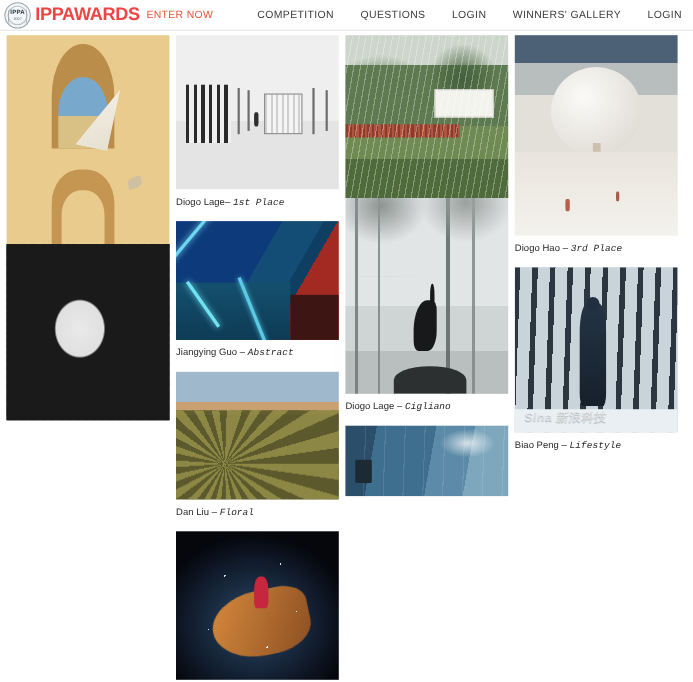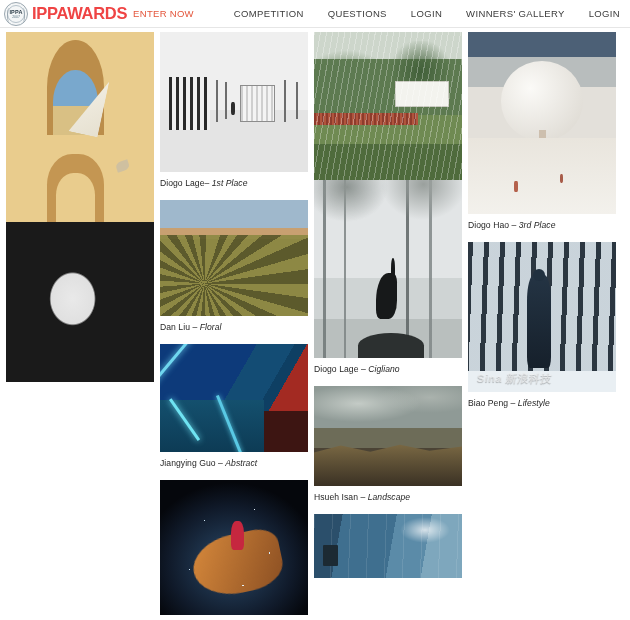--- a/index.html
+++ b/index.html
@@ -108,21 +108,21 @@
     overflow: hidden;
     background: #cfcfcf;
   }
   .caption {
     font-size: 8.6px;
     color: #262626;
     padding: 6px 0 12px 0;
     white-space: nowrap;
     letter-spacing: .05px;
   }
-  .caption .cat { font-style: italic; }
+  .caption .cat { font-style: italic; font-family: Liberation Mono, monospace; }
 
   
   .ph-beach {
     height: 182px;
     background:
       radial-gradient(ellipse 70% 40% at 50% 12%, #e9ecee 0%, #dfe3e5 55%, #d5dadd 100%),
       linear-gradient(#dfe4e6 0 48%, #cfd6d7 48% 52%, #e9e5dd 52% 100%);
   }
   .ph-beach .sky { position:absolute; inset:0 0 48% 0;
     background: linear-gradient(#e8ebec, #dde2e3); }
@@ -430,42 +430,42 @@
         <div class="post" style="left:84%;top:34%;height:30%"></div>
         <div class="post" style="left:92%;top:36%;height:26%"></div>
         <div class="fig"></div>
       </div>
       <div class="caption">
         <span>Diogo Lage</span><span>– </span><span class="cat">1st Place</span>
       </div>
     </div>
 
     <div class="tile">
-      <div class="photo ph-succulent">
-        <div class="plants"></div>
-      </div>
-      <div class="caption">
-        <span>Dan Liu</span><span> – </span><span class="cat">Floral</span>
-      </div>
-    </div>
-
-    <div class="tile">
       <div class="photo ph-abstract">
         <div class="floor"></div>
           <div class="redbox"></div>
         <div class="beam1"></div>
           <div class="beam2"></div>
           <div class="beam3"></div>
       </div>
       <div class="caption">
         <span>Jiangying Guo</span><span> – </span><span class="cat">Abstract</span>
       </div>
     </div>
 
     <div class="tile">
+      <div class="photo ph-succulent">
+        <div class="plants"></div>
+      </div>
+      <div class="caption">
+        <span>Dan Liu</span><span> – </span><span class="cat">Floral</span>
+      </div>
+    </div>
+
+    <div class="tile">
       <div class="photo ph-dragon">
         <div class="body"></div>
           <div class="rider"></div>
           <div class="splash"></div>
       </div>
     </div>
   </div>
 
   <div class="col">
     <div class="tile">
@@ -483,29 +483,20 @@
           <div class="canopy"></div>
         <div class="bird-neck"></div>
           <div class="bird"></div>
           <div class="mound"></div>
       </div>
       <div class="caption">
         <span>Diogo Lage</span><span> – </span><span class="cat">Cigliano</span>
       </div>
     </div>
 
-    <div class="tile">
-      <div class="photo ph-landscape">
-        <div class="clouds"></div>
-          <div class="ridge"></div>
-      </div>
-      <div class="caption">
-        <span>Hsueh Isan</span><span> – </span><span class="cat">Landscape</span>
-      </div>
-    </div>
 
     <div class="tile">
       <div class="photo ph-blue-building">
         <div class="panels"></div>
           <div class="cloudref"></div>
           <div class="box"></div>
       </div>
     </div>
   </div>
 

